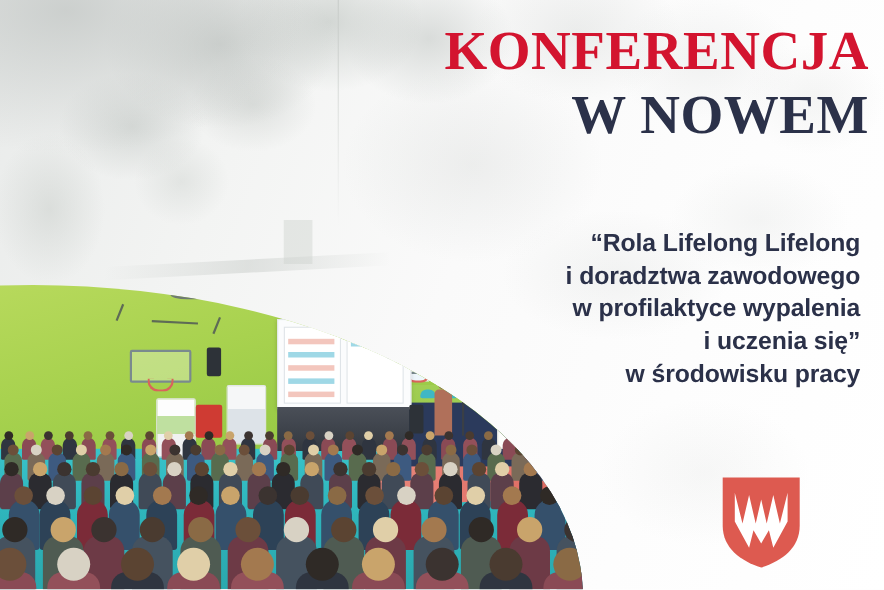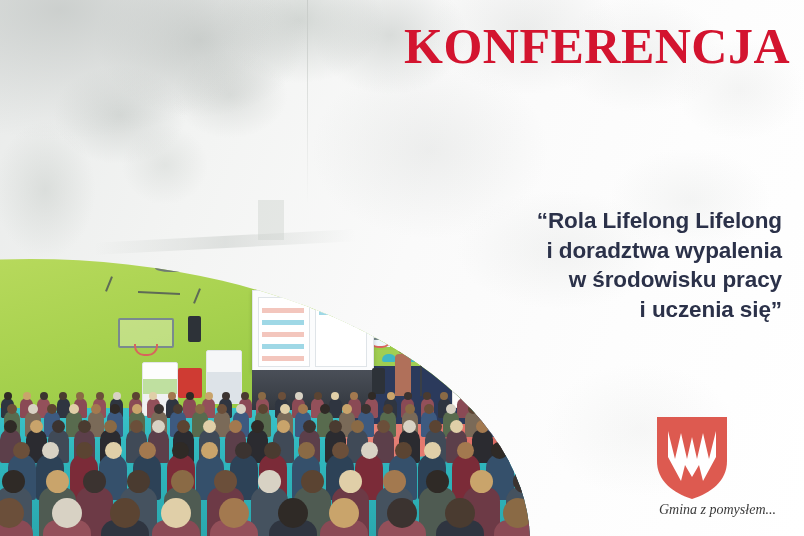--- a/index.html
+++ b/index.html
@@ -526,33 +526,34 @@
           <div class="person" style="left:436.1px;top:133.6px;width:48px;height:66px;background:#2f3540;z-index:16"></div>
           <div class="head" style="left:445.1px;top:112px;width:30px;height:30px;background:#4a3b30;z-index:17"></div>
           <div class="person" style="left:494.3px;top:133.6px;width:48px;height:66px;background:#8a4a55;z-index:16"></div>
           <div class="head" style="left:503.3px;top:112px;width:30px;height:30px;background:#8a6a45;z-index:17"></div>
         </div>
     </div>
   </div>
 
   <div class="headline">
     <div class="title-1">KONFERENCJA</div>
+    <div class="title-2">W NOWEM</div>
   </div>
 
   <div class="quote">
     <div>“Rola Lifelong Lifelong</div>
-    <div>i doradztwa wypalenia</div>
+    <div>i doradztwa zawodowego</div>
+    <div>w profilaktyce wypalenia</div>
+    <div>i uczenia się”</div>
     <div>w środowisku pracy</div>
-    <div>i uczenia się”</div>
   </div>
 
   <div class="logo">
     <div class="shield-box">
       <svg width="74" height="86" viewBox="0 0 74 86" aria-hidden="true">
         <path d="M2 2 H72 V46 C72 66 56 78 37 84 C18 78 2 66 2 46 Z" fill="#dd5a50"></path>
         <path d="M13 16 L20 44 L26 18 L32 44 L37 22 L42 44 L48 18 L54 44 L61 16
                  L61 42 L48 66 L44 50 L37 62 L30 50 L26 66 L13 42 Z" fill="#ffffff"></path>
       </svg>
     </div>
-    <div class="logo-tag">Gmina z pomysłem...</div>
   </div>
 
 </div>
 
 </body></html>

